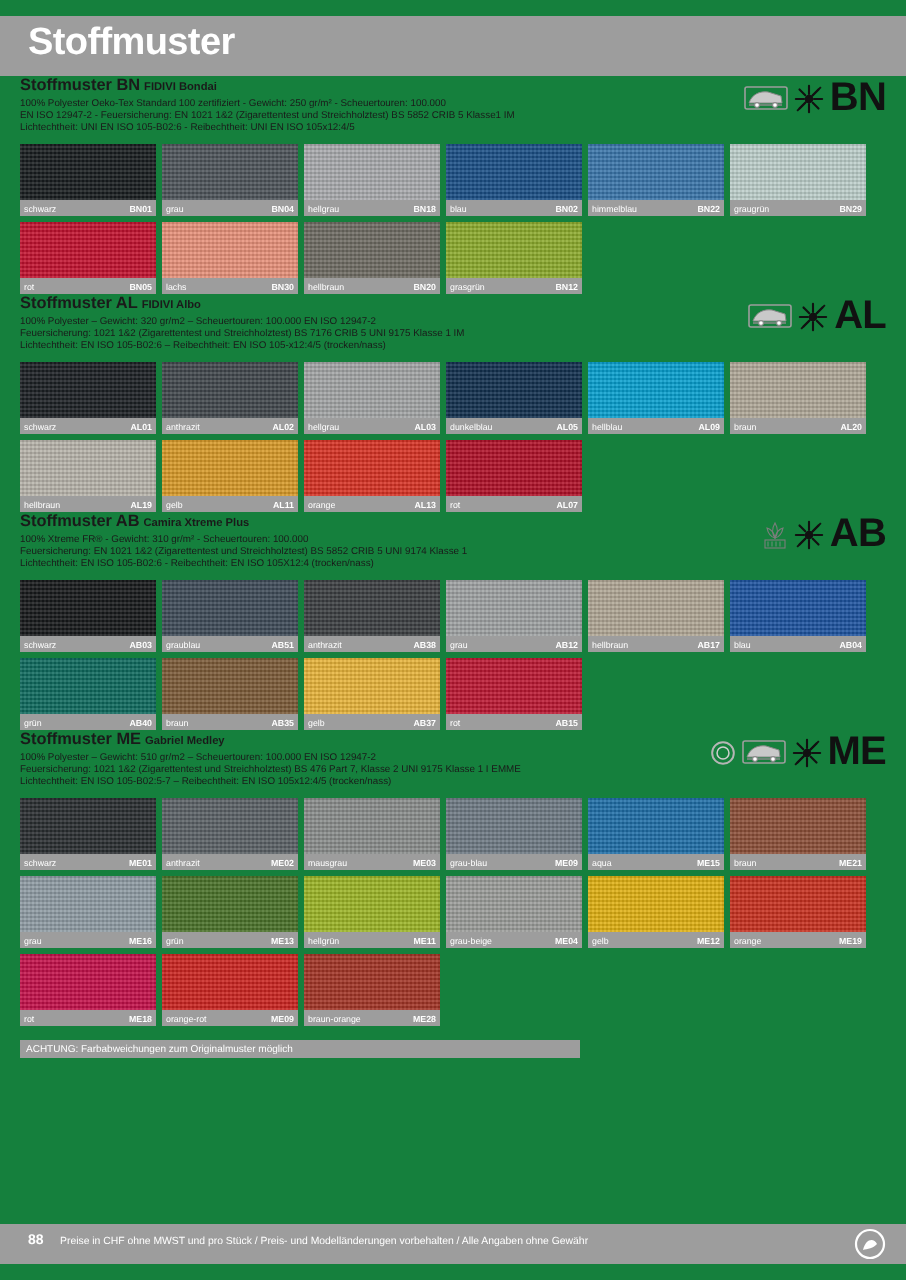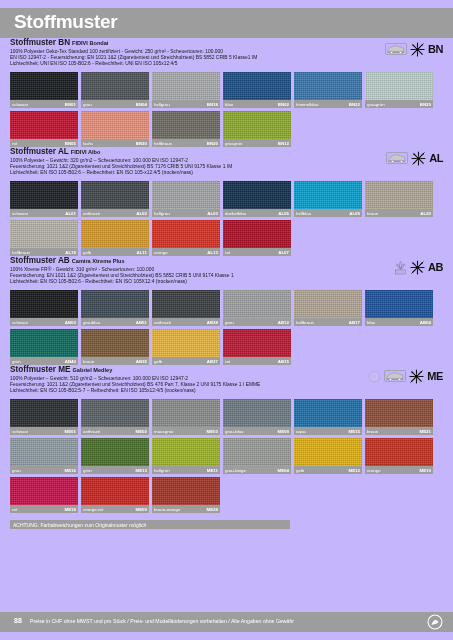--- a/index.html
+++ b/index.html
@@ -2,21 +2,21 @@
 <html><head>
 <meta charset="utf-8">
 <style>
   * { box-sizing: border-box; margin:0; padding:0; }
   html,body {
     width:453px; height:640px;
     font-family:"Liberation Sans", sans-serif;
     background:#ffffff;
     overflow:hidden;
   }
-  .page { position:relative; width:453px; height:640px; background:#c4b5fd; }
+  .page { position:relative; width:453px; height:640px; background:#15803d; }
 
   
   .topband {
     position:absolute; left:0; top:8px; width:453px; height:30px;
     background:#9d9d9d;
   }
   .topband .title {
     position:absolute; left:14px; top:3px;
     font-size:19px; font-weight:bold; color:#ffffff;
     letter-spacing:-0.3px;
@@ -42,21 +42,21 @@
     letter-spacing:0.01px;
   }
 
   
   .badges {
     position:absolute; right:0px; top:0px;
     display:flex; align-items:center; gap:3px;
     height:22px;
   }
   .code-big {
-    font-size:11px; font-weight:bold; color:#111; line-height:16px;
+    font-size:20px; font-weight:bold; color:#111; line-height:16px;
     letter-spacing:-0.4px;
   }
   .ico { display:block; }
   .ico-sun { width:15px; height:15px; }
   .ico-car { width:22px; height:12px; }
   .ico-lotus { width:13px; height:15px; }
   .ico-circ { width:13px; height:13px; }
 
   
   .grid {

